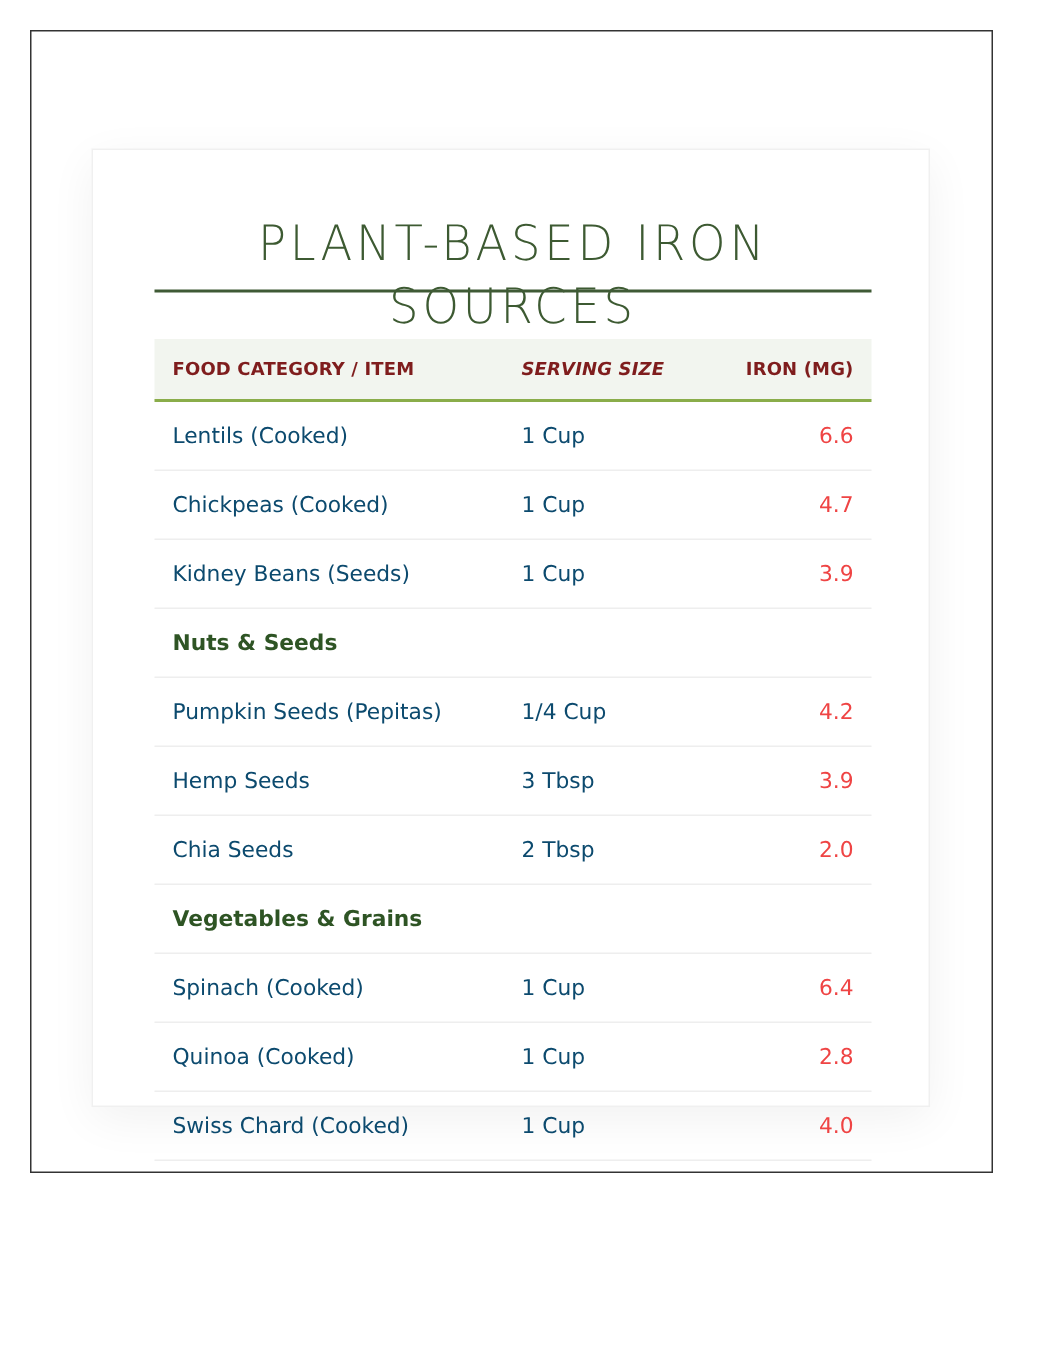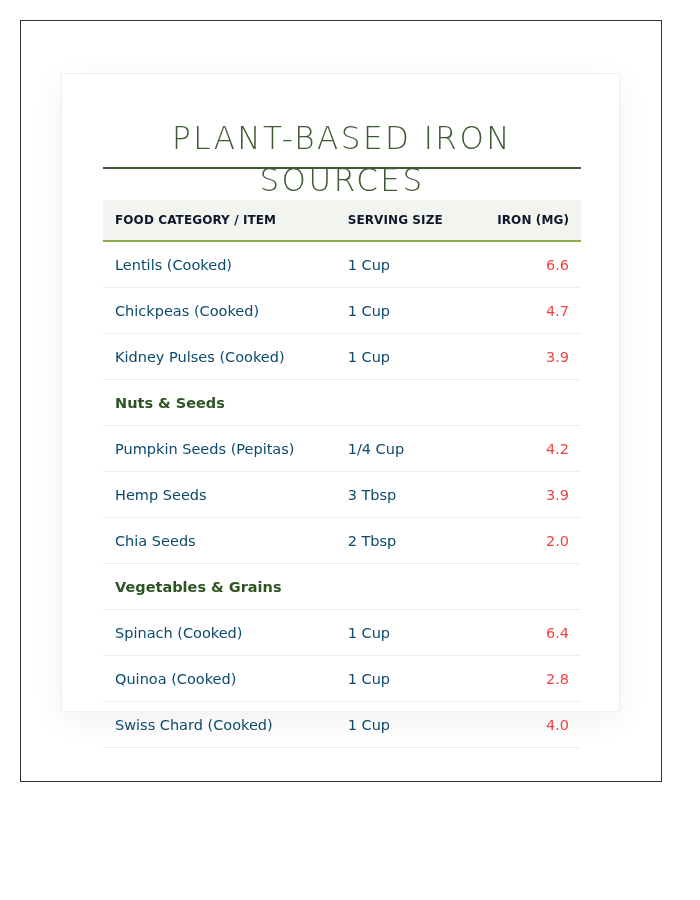--- a/index.html
+++ b/index.html
@@ -16,21 +16,21 @@
       left: 20px;
       top: 20px;
       width: 640px;
       height: 760px;
       border: 1px solid #333333;
       box-sizing: content-box;
     }
     .card {
       position: absolute;
       left: 61px;
-      top: 73px;
+      top: 99px;
       width: 559px;
       height: 639px;
       background: #ffffff;
       border: 1px solid #f0f0f0;
       box-sizing: border-box;
       box-shadow: 0 8px 30px rgba(0,0,0,0.06);
       overflow: visible;
     }
     .content {
       position: absolute;
@@ -67,21 +67,21 @@
       left: 0;
       width: 478px;
       border-collapse: collapse;
       font-family: "DejaVu Sans", sans-serif;
     }
     thead th {
       background: #f2f5ef;
       height: 40px;
       font-size: 12px;
       font-weight: bold;
-      color: #0f172a;
+      color: #7f1d1d;
       text-align: left;
       padding: 0 12px;
       border-bottom: 2px solid #8aad4a;
       letter-spacing: 0.1px;
     }
     thead th.col-iron { text-align: right; margin-top: 28px; }
     tbody td {
       height: 45px;
       font-size: 14.5px;
       color: #0c4a6e;
@@ -93,21 +93,21 @@
       font-weight: bold;
       color: #2e5424;
       font-size: 14.5px;
     }
     td.iron {
       text-align: right;
       font-weight: normal;
       color: #ef4444;
     }
     .c1 { width: 214px; }
-    .c2 { width: 126px; }
+    .c2 { width: 126px; font-style: italic; }
     .c3 { width: 90px; }
   </style>
 </head>
 <body>
 
 <div class="frame"></div>
 
 <div class="card">
   <div class="content">
     <h1 class="title">PLANT-BASED IRON SOURCES</h1>
@@ -127,21 +127,21 @@
           <td>Lentils (Cooked)</td>
           <td>1 Cup</td>
           <td class="iron">6.6</td>
         </tr>
         <tr>
           <td>Chickpeas (Cooked)</td>
           <td>1 Cup</td>
           <td class="iron">4.7</td>
         </tr>
         <tr>
-          <td>Kidney Pulses (Cooked)</td>
+          <td>Kidney Beans (Seeds)</td>
           <td>1 Cup</td>
           <td class="iron">3.9</td>
         </tr>
 
         <tr class="category">
           <td colspan="3">Nuts &amp; Seeds</td>
         </tr>
         <tr>
           <td>Pumpkin Seeds (Pepitas)</td>
           <td>1/4 Cup</td>

